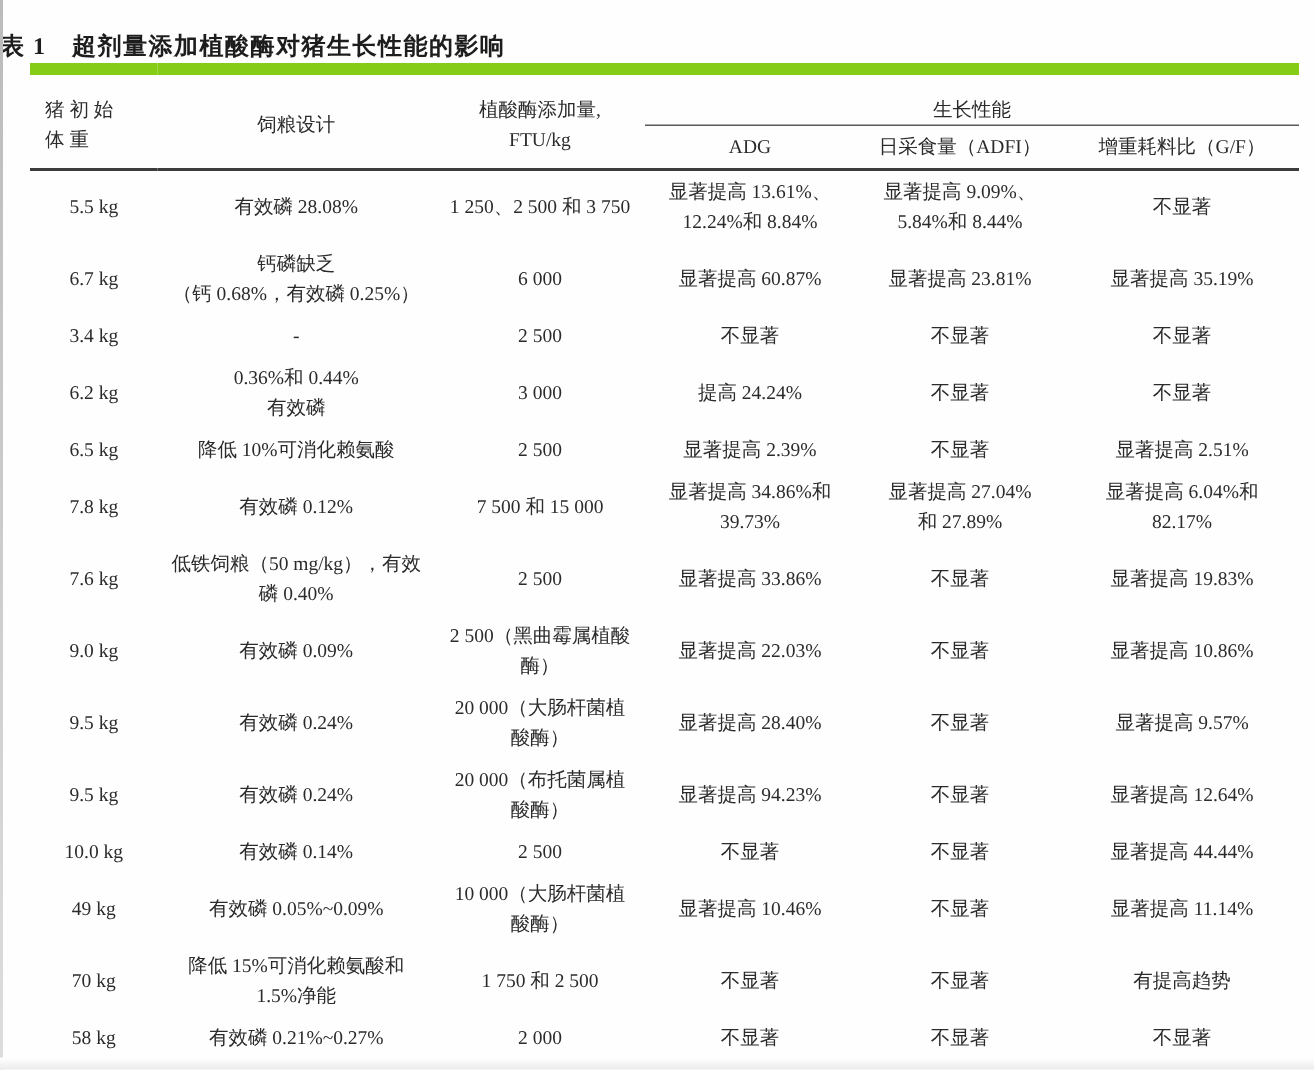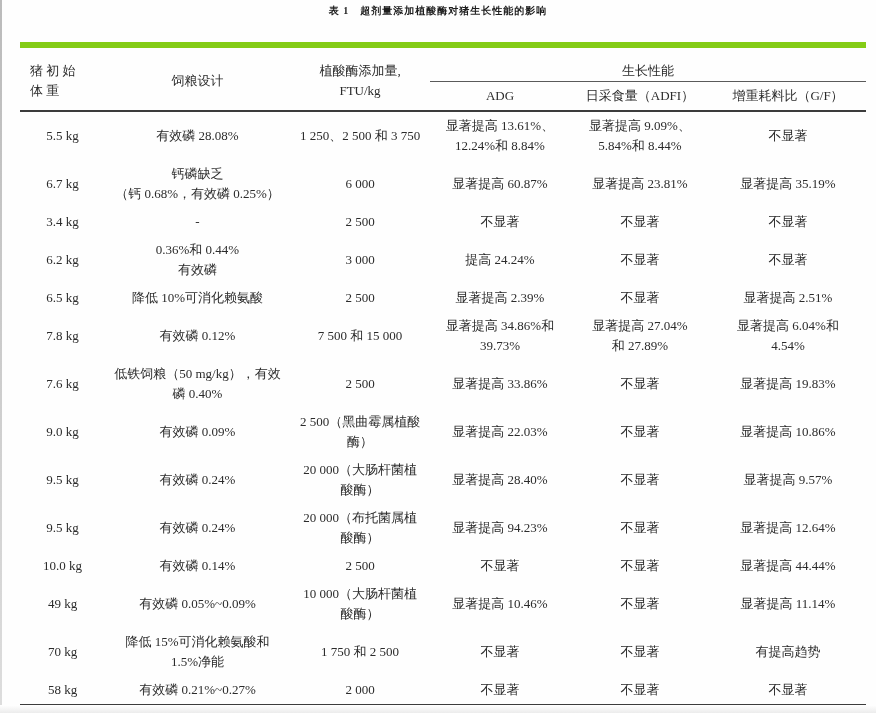--- a/index.html
+++ b/index.html
@@ -13,34 +13,33 @@
   .page{position:relative;width:876px;height:713px;background:#fefefe;}
   .page-edge-left{
     position:absolute;left:0;top:0;width:2px;height:713px;
     background:linear-gradient(#bbb,#ddd);
   }
   .page-edge-bottom{
     position:absolute;left:0;bottom:0;width:876px;height:8px;
     background:linear-gradient(#ffffff,#ececec);
   }
   .title{
-    text-align:center;
-    padding-top:4px;
+    padding-top:21px;
     font-weight:bold;
-    font-size:10px;
+    font-size:16px;
     letter-spacing:1px;
     color:#1d1d1d;
   }
   table.data{
     position:absolute;
     left:20px;top:42px;
     width:846px;
     border-collapse:collapse;
     table-layout:fixed;
-    border-top:6px solid #84cc16;
+    border-top:8px solid #84cc16;
     border-bottom:2px solid #3c3c3c;
   }
   col.c-weight{width:85px;}
   col.c-diet{width:185px;}
   col.c-phytase{width:140px;}
   col.c-adg{width:140px;}
   col.c-adfi{width:140px;}
   col.c-gf{width:156px;}
   th,td{
     font-weight:normal;
@@ -139,21 +138,21 @@
         </tr>
         <tr>
           <td>7.8 kg</td>
           <td>有效磷 0.12%</td>
           <td>7 500 和 15 000</td>
           <td>显著提高 34.86%和
 39.73%</td>
           <td>显著提高 27.04%
 和 27.89%</td>
           <td>显著提高 6.04%和
-4.54%</td>
+82.17%</td>
         </tr>
         <tr>
           <td>7.6 kg</td>
           <td>低铁饲粮（50 mg/kg），有效
 磷 0.40%</td>
           <td>2 500</td>
           <td>显著提高 33.86%</td>
           <td>不显著</td>
           <td>显著提高 19.83%</td>
         </tr>

